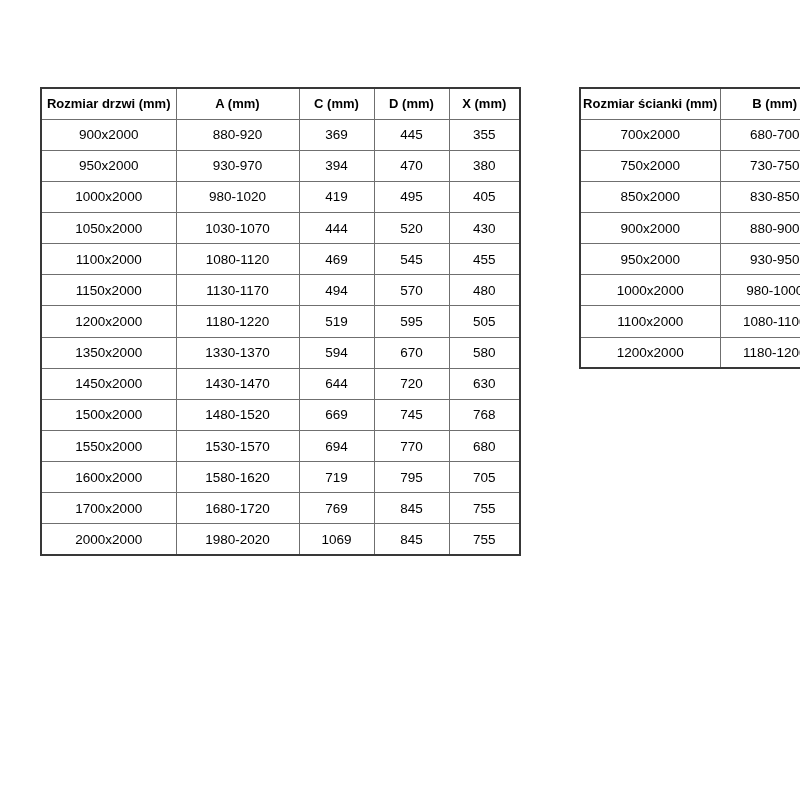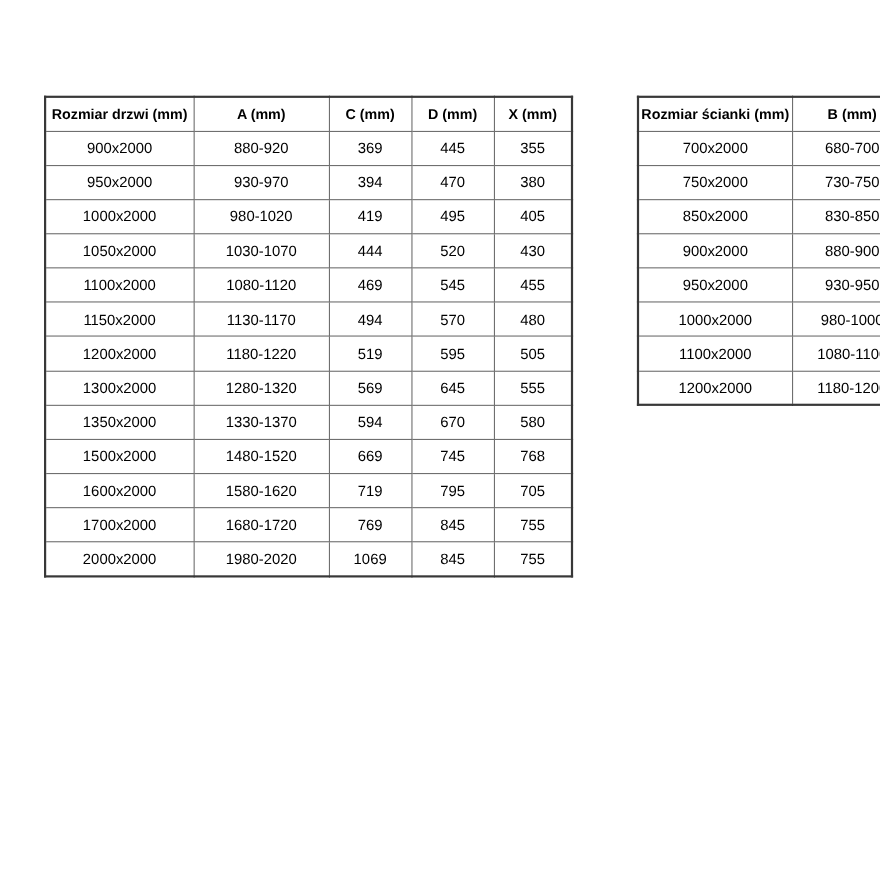--- a/index.html
+++ b/index.html
@@ -118,39 +118,46 @@
           <td>480</td>
         </tr>
         <tr>
           <td>1200x2000</td>
           <td>1180-1220</td>
           <td>519</td>
           <td>595</td>
           <td>505</td>
         </tr>
         <tr>
-          <td>1300x2000</td>
-          <td>1280-1320</td>
-          <td>569</td>
-          <td>645</td>
-          <td>555</td>
-        </tr>
-        <tr>
           <td>1350x2000</td>
           <td>1330-1370</td>
           <td>594</td>
           <td>670</td>
           <td>580</td>
         </tr>
         <tr>
+          <td>1450x2000</td>
+          <td>1430-1470</td>
+          <td>644</td>
+          <td>720</td>
+          <td>630</td>
+        </tr>
+        <tr>
           <td>1500x2000</td>
           <td>1480-1520</td>
           <td>669</td>
           <td>745</td>
           <td>768</td>
+        </tr>
+        <tr>
+          <td>1550x2000</td>
+          <td>1530-1570</td>
+          <td>694</td>
+          <td>770</td>
+          <td>680</td>
         </tr>
         <tr>
           <td>1600x2000</td>
           <td>1580-1620</td>
           <td>719</td>
           <td>795</td>
           <td>705</td>
         </tr>
         <tr>
           <td>1700x2000</td>

